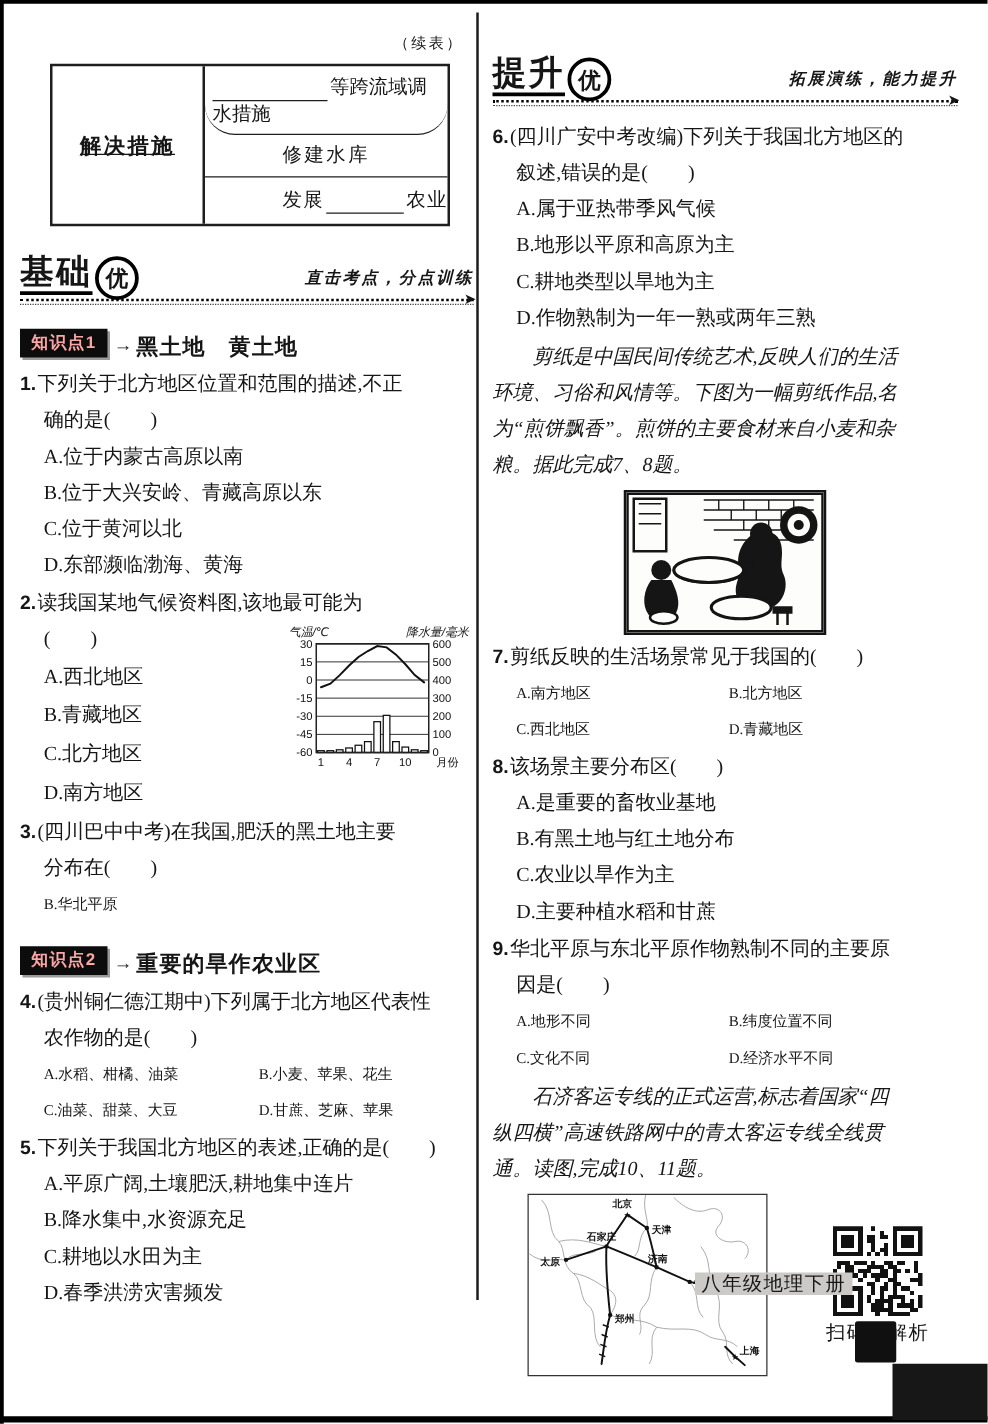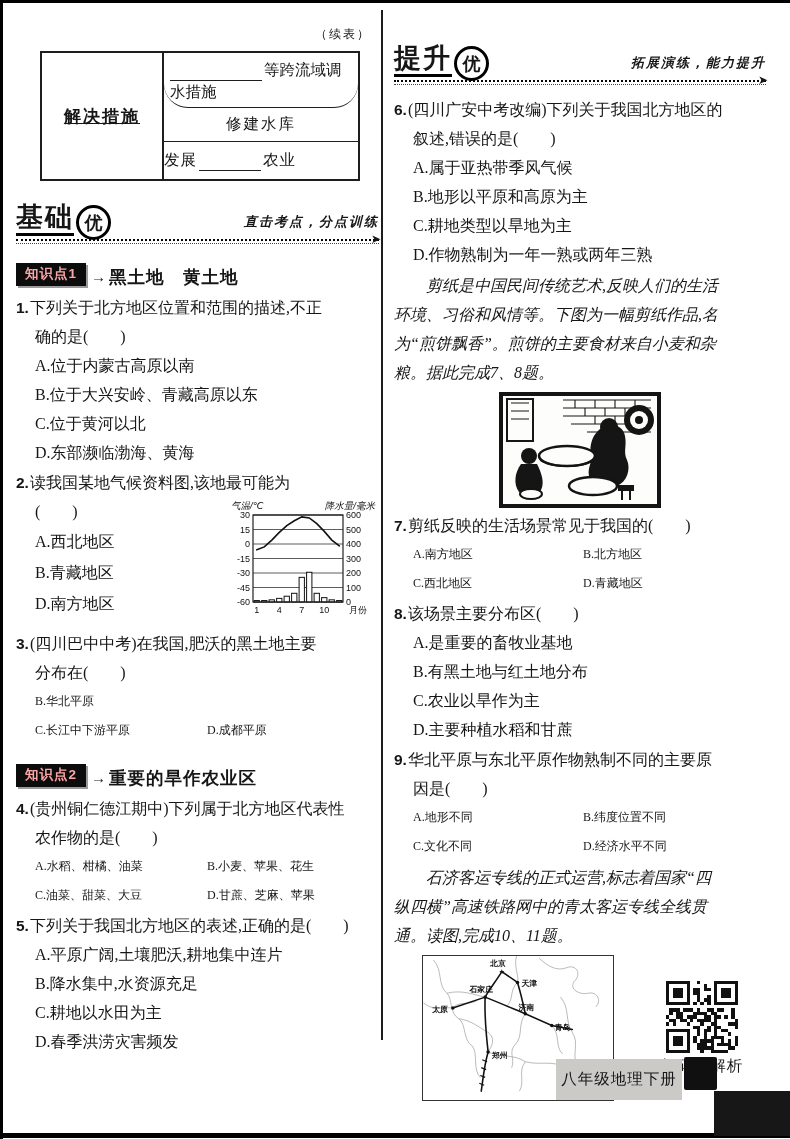--- a/index.html
+++ b/index.html
@@ -17,21 +17,21 @@
   .col-right{position:absolute;left:394px;top:40px;width:372px;}
 
   .continued{text-align:right;font-size:12px;letter-spacing:2px;padding-right:8px;}
 
   
   .tbl{margin:8px 0 0 24px;width:316px;border:2px solid #1e1e1e;display:grid;grid-template-columns:122px 1fr;background:#fff;}
   .tbl-left{grid-row:1 / span 3;display:flex;align-items:center;justify-content:center;
     font-weight:bold;font-size:17px;border-right:2px solid #1e1e1e;letter-spacing:2px;text-decoration:underline;}
   .tbl-r1{border-bottom:1.5px solid #1e1e1e;padding:6px 6px 4px;font-size:15.5px;line-height:22px;border-radius:24px;}
   .tbl-r2{border-bottom:1.5px solid #1e1e1e;text-align:center;padding:6px 0;font-size:15.5px;letter-spacing:2px;}
-  .tbl-r3{text-align:left;padding:8px 0;font-size:15.5px;letter-spacing:1px;}
+  .tbl-r3{text-align:right;padding:8px 0;font-size:15.5px;letter-spacing:1px;}
   .blank{display:inline-block;border-bottom:1.5px solid #1e1e1e;height:15px;vertical-align:bottom;}
   .blank-90{width:92px;margin-right:2px;}
   .blank-70{width:62px;margin:0 2px;}
 
   
   .logo-row{display:flex;align-items:flex-end;margin-top:20px;}
   .logo-text{font-size:27px;font-weight:900;font-family:"Liberation Sans","DejaVu Sans",sans-serif;
     letter-spacing:2px;border-bottom:3px solid #000;padding-bottom:1px;line-height:30px;}
   .logo-badge{display:inline-flex;align-items:center;justify-content:center;width:29px;height:29px;
     border:3px solid #000;border-radius:50%;font-weight:900;font-size:18px;margin-left:2px;
@@ -71,21 +71,21 @@
   .figure-wrap{display:flex;justify-content:center;margin:5px 0 3px;}
   .papercut{width:158px;height:112px;border:2px solid #141414;background:#fdfdfb;}
 
   .map-row{position:relative;margin-top:5px;height:150px;}
   .map-box{position:absolute;left:28px;top:0;width:190px;height:144px;border:1.5px solid #333;background:#fff;}
   .qr-wrap{position:absolute;left:256px;top:26px;width:104px;text-align:center;}
   .qr-svg{width:72px;height:72px;display:block;margin:0 auto;}
   .qr-caption{font-size:15.5px;margin-top:3px;letter-spacing:1px;}
 
   
-  .footer-box{position:absolute;left:556px;top:1059px;width:126px;height:41px;background:#cbcac7;
+  .footer-box{position:absolute;left:556px;top:1018px;width:126px;height:18px;background:#cbcac7;
     display:flex;align-items:center;justify-content:center;font-size:15.5px;letter-spacing:1px;font-family:Liberation Serif, serif;}
   .footer-sq{position:absolute;left:684px;top:1057px;width:33px;height:33px;background:#101010;border-radius:2px;}
   .footer-block{position:absolute;left:714px;top:1091px;width:76px;height:45px;background:#171717;}
 
   svg text{font-family:"Liberation Sans","DejaVu Sans",sans-serif;fill:#111;}
 </style>
 </head>
 <body>
 
 <div class="edge-top"></div>
@@ -142,20 +142,21 @@
   <div class="q">
     <div class="q-line">
         <span class="q-num">2.</span>
         <span class="q-stem">读我国某地气候资料图,该地最可能为</span>
       </div>
     <div class="q-cont">(　　)</div>
     <div class="q2-flex">
       <div class="q2-left">
         <div class="q-opt">A.西北地区</div>
         <div class="q-opt">B.青藏地区</div>
+        <div class="q-opt">C.北方地区</div>
         <div class="q-opt">D.南方地区</div>
       </div>
       <div class="chart-box">
         <svg id="climate-svg" width="156" height="124" viewBox="0 0 156 124">
             <text x="8" y="9" font-size="9.5" text-anchor="start" font-style="italic">气温/℃</text>
             <text x="152" y="9" font-size="9.5" text-anchor="end" font-style="italic">降水量/毫米</text>
             <line x1="30" y1="15" x2="120" y2="15" stroke="#333" stroke-width="1.1"></line>
             <text x="27" y="18.2" font-size="9" text-anchor="end">30</text>
             <line x1="30" y1="29.5" x2="120" y2="29.5" stroke="#333" stroke-width="0.8"></line>
             <text x="27" y="32.7" font-size="9" text-anchor="end">15</text>
@@ -201,24 +202,20 @@
   </div>
 
   <div class="q">
     <div class="q-line">
         <span class="q-num">3.</span>
         <span class="q-stem">(四川巴中中考)在我国,肥沃的黑土地主要</span>
       </div>
     <div class="q-cont">分布在(　　)</div>
     <div class="opt-pair">
         <span>B.华北平原</span>
-      </div>
-    <div class="opt-pair">
-        <span>C.长江中下游平原</span>
-        <span>D.成都平原</span>
       </div>
   </div>
 
   <div class="kp-row">
     <span class="kp-badge">知识点2</span>
     <span class="kp-arrow">→</span>
     <span class="kp-title">重要的旱作农业区</span>
   </div>
 
   <div class="q">

